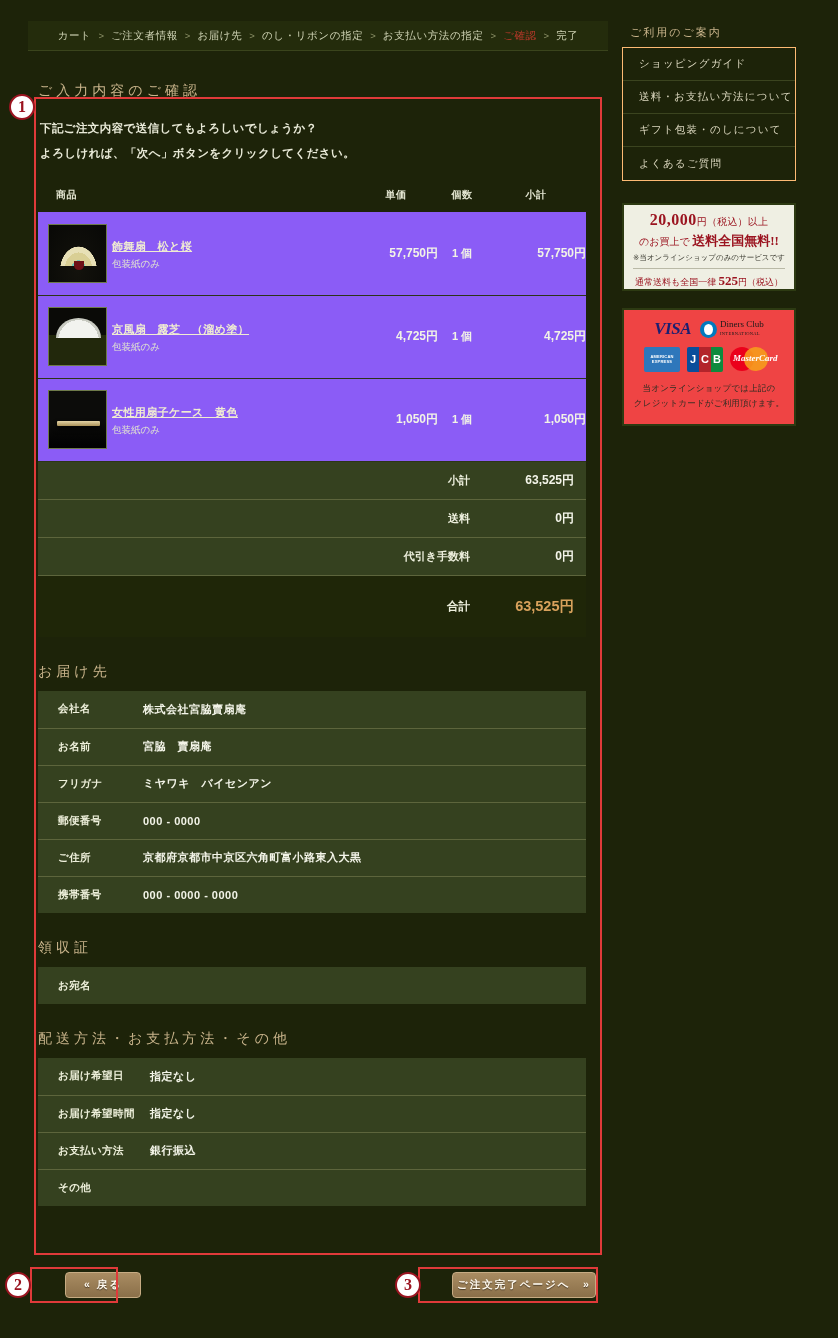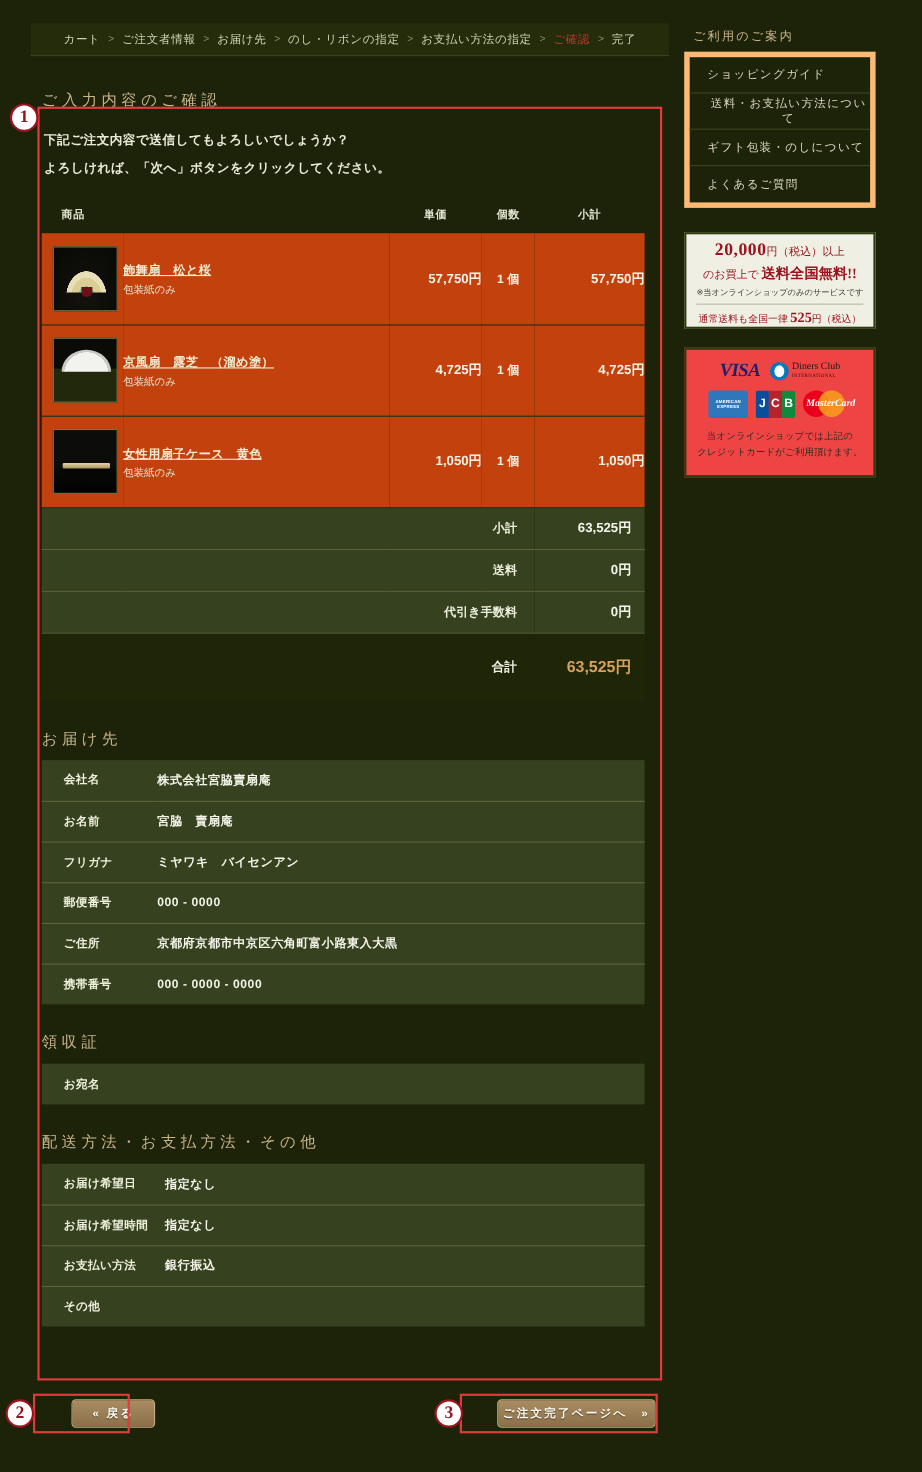--- a/index.html
+++ b/index.html
@@ -44,21 +44,21 @@
 
   
   .cart { width: 548px; margin: 16px 0 0 10px; border-collapse: collapse; }
   .cart th {
     font-size: 10px; color: #e4e6d2; font-weight: bold; padding: 6px 0 10px 0;
     text-align: center; letter-spacing: .5px;
   }
   .cart th.c-item { text-align: left; padding-left: 18px; }
   .cart td { padding: 0; vertical-align: middle; }
 
-  .prow { background: #c2410c; border-bottom: 1px solid #2c3518; }
+  .prow { background: #8b5cf6; border-bottom: 1px solid #2c3518; }
   .prow td { height: 83px; }
   .prow .c-thumb { width: 74px; padding-left: 10px; }
   .thumb {
     width: 59px; height: 59px; border: 1px solid #6e7a4a; display: block;
     background: #0a0a06; position: relative; overflow: hidden;
   }
   .fan1 { background: radial-gradient(ellipse at 50% 80%, #13120c 0%, #080806 100%); }
   .fan1::before {
     content: ""; position: absolute; left: 6px; top: 15px; width: 47px; height: 26px;
     background:
@@ -136,21 +136,21 @@
   .mbox { position: absolute; border: 2px solid #e03a3a; z-index: 50; pointer-events: none; }
   .mb2 { left: 30px;  top: 1267px; width: 88px; height: 36px; }
   .mb3 { left: 418px; top: 1267px; width: 180px; height: 36px; }
 
   
   .side { position: absolute; left: 622px; top: 20px; width: 174px; }
   .side-title {
     font-family: "Liberation Serif", "DejaVu Serif", serif;
     font-size: 11px; color: #c9b48b; letter-spacing: 2px; padding: 5px 0 7px 8px;
   }
-  .side-menu { border: 5px solid #fdba74; text-align: center; }
+  .side-menu { border: 1px solid #fdba74; text-align: center; }
   .side-item {
     height: 33px; display: flex; align-items: center; padding-left: 16px;
     font-family: "Liberation Serif", "DejaVu Serif", serif;
     font-size: 10.5px; color: #ddd9c0; letter-spacing: 1.2px;
     border-bottom: 1px solid #3b441f; cursor: pointer;
   }
   .side-item:last-child { border-bottom: none; }
 
   .promo {
     margin-top: 22px; width: 174px; height: 88px;

